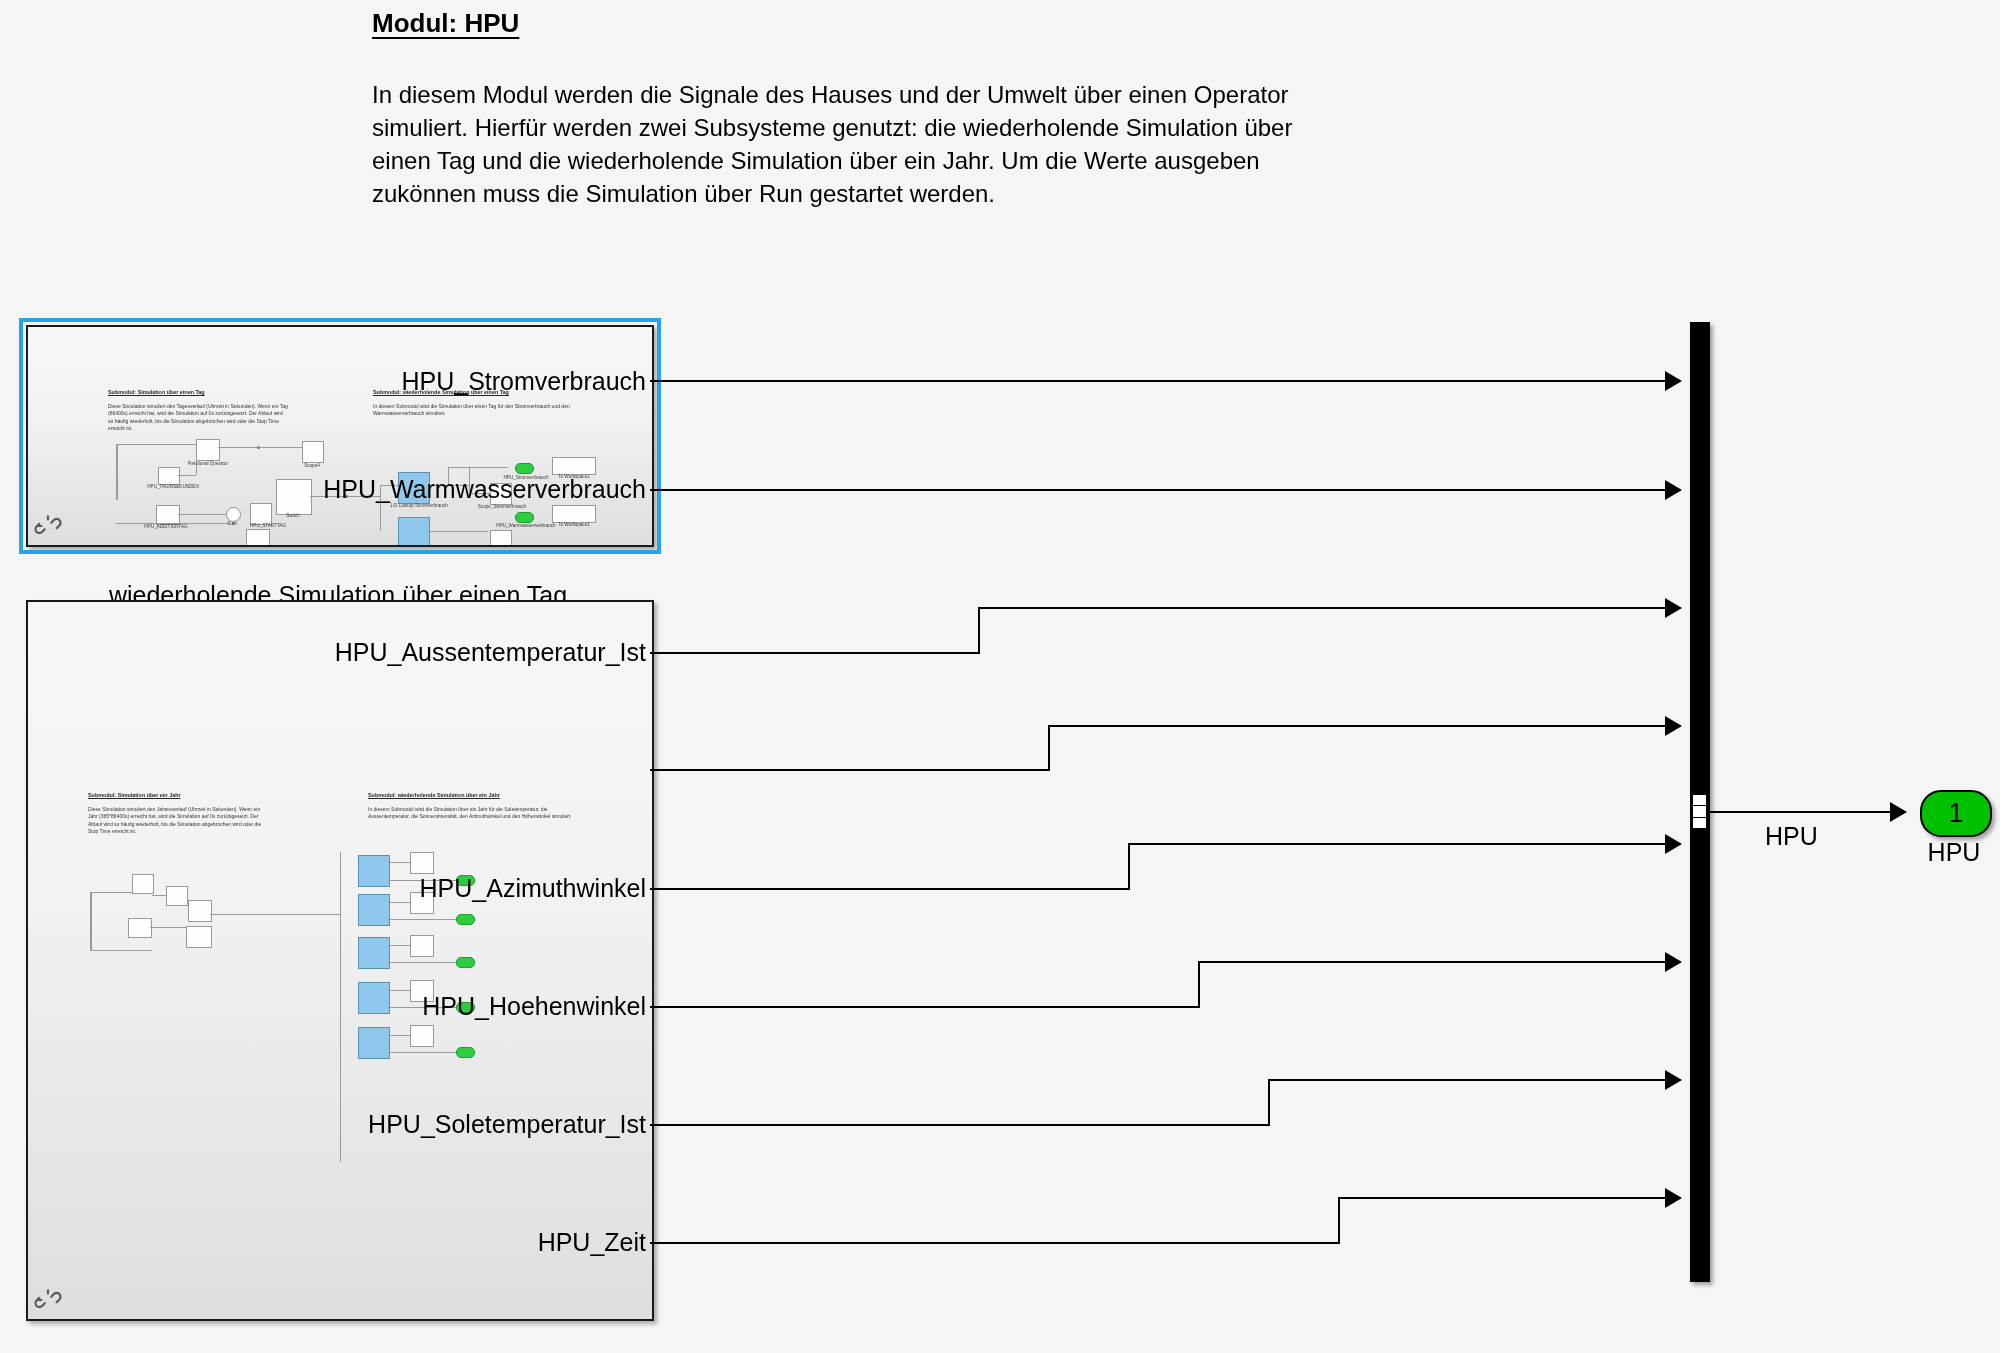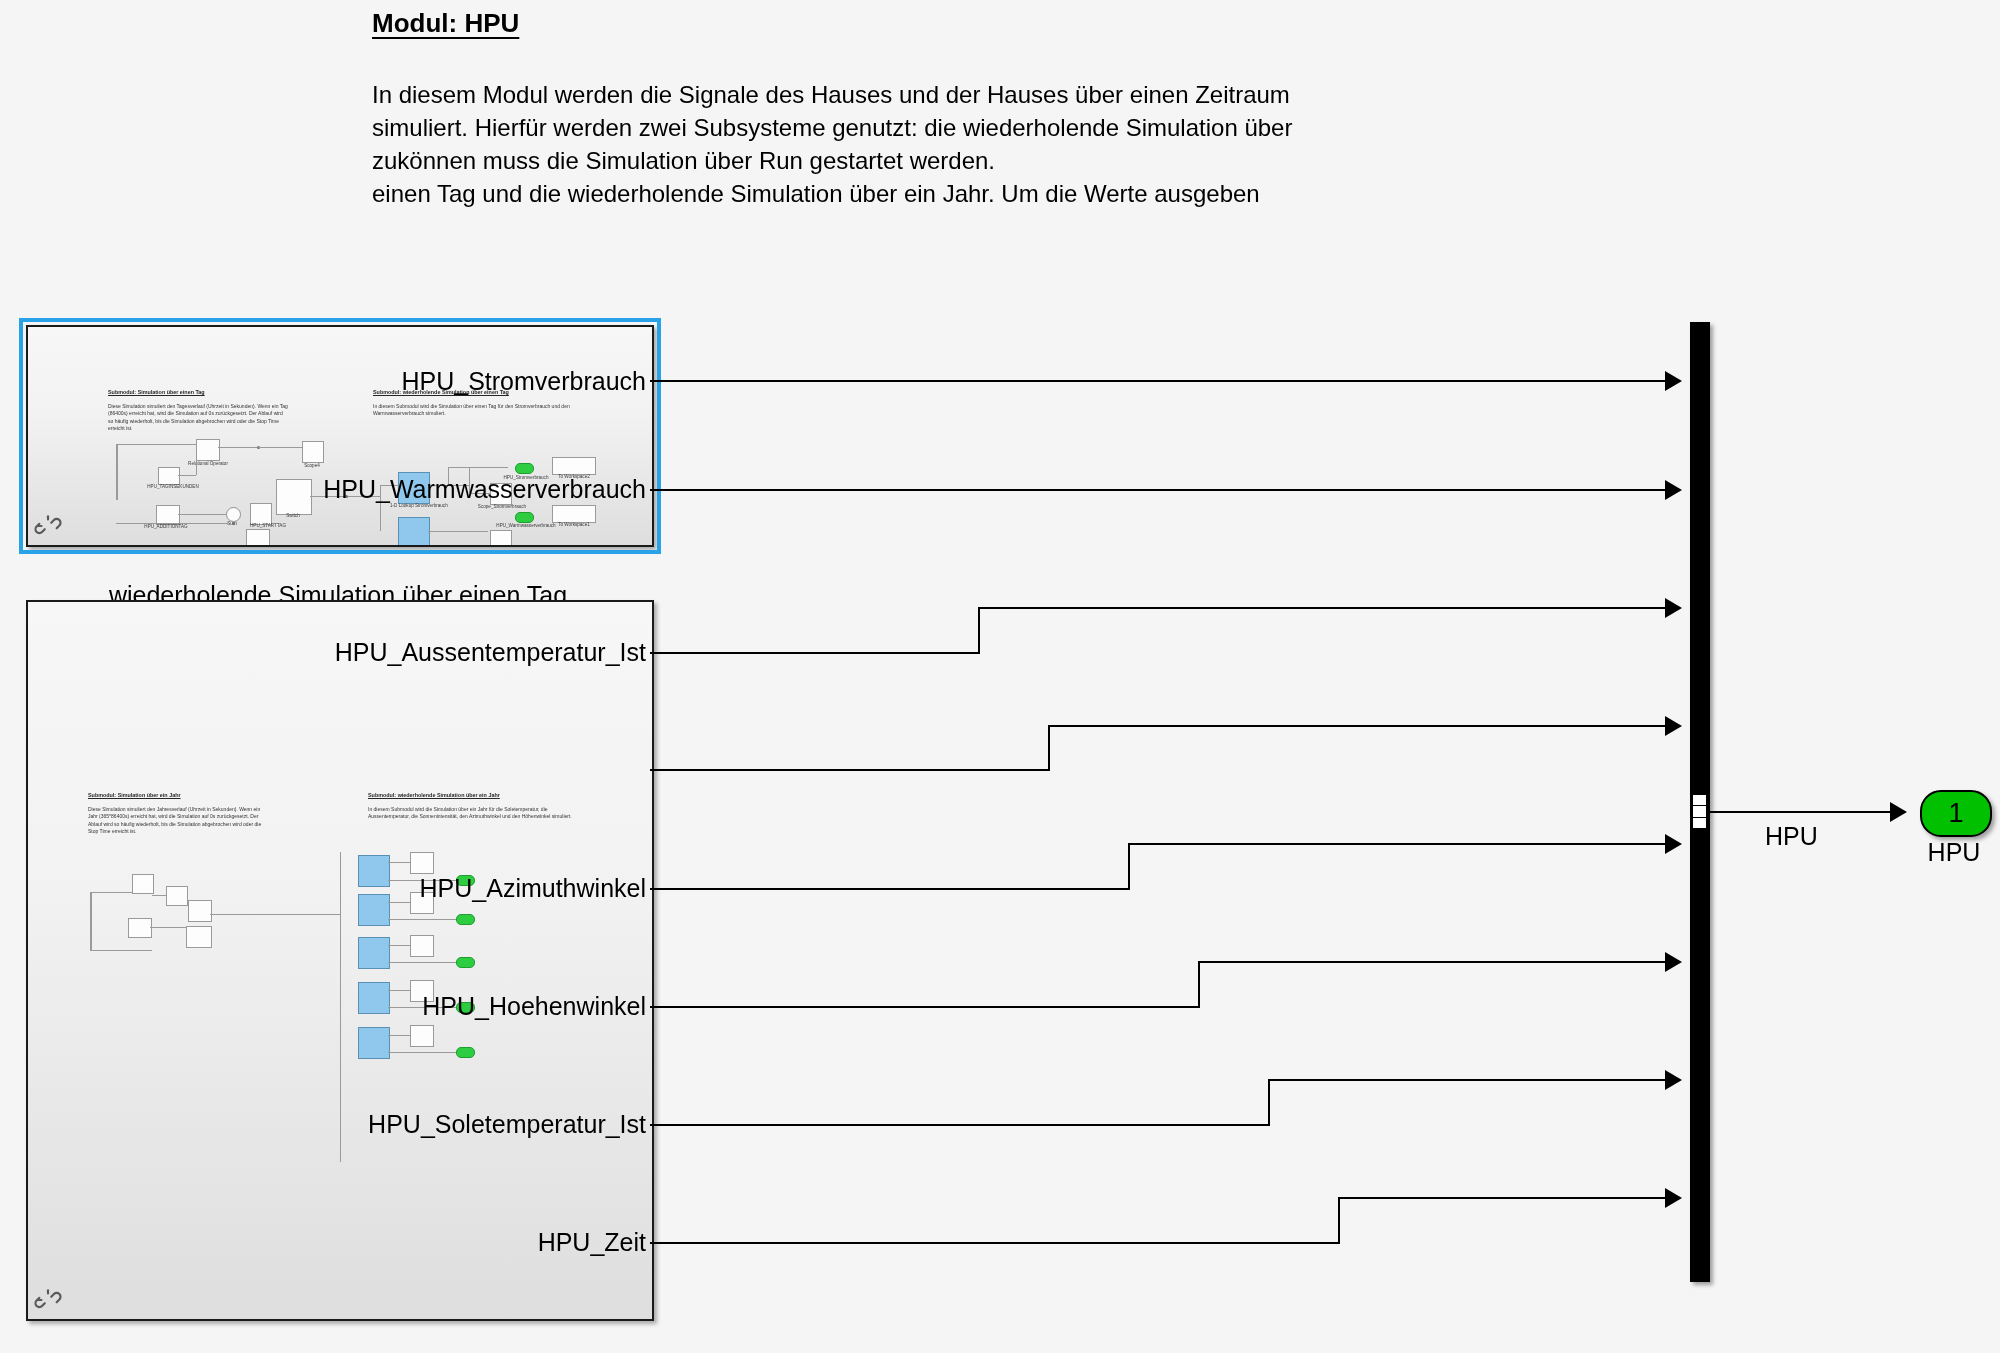--- a/index.html
+++ b/index.html
@@ -204,24 +204,24 @@
     white-space: nowrap;
   }
 </style>
 </head>
 <body>
 
 <div id="canvas">
 
   <div class="doc-title">Modul: HPU</div>
   <div class="doc-body">
-    <div>In diesem Modul werden die Signale des Hauses und der Hauses über einen Zeitraum</div>
+    <div>In diesem Modul werden die Signale des Hauses und der Umwelt über einen Operator</div>
     <div>simuliert. Hierfür werden zwei Subsysteme genutzt: die wiederholende Simulation über</div>
+    <div>einen Tag und die wiederholende Simulation über ein Jahr. Um die Werte ausgeben</div>
     <div>zukönnen muss die Simulation über Run gestartet werden.</div>
-    <div>einen Tag und die wiederholende Simulation über ein Jahr. Um die Werte ausgeben</div>
   </div>
 
   <div class="subsystem selected" style="left:26px; top:325px; width:624px; height:218px;">
     <div class="thumb">
 
       <div class="t-title" style="left:80px; top:62px;">Submodul: Simulation über einen Tag</div>
       <div class="t-para narrow" style="left:80px; top:76px;">Diese Simulation simuliert den Tagesverlauf (Uhrzeit in Sekunden). Wenn ein Tag (86400s) erreicht hat, wird die Simulation auf 0s zurückgesetzt. Der Ablauf wird so häufig wiederholt, bis die Simulation abgebrochen wird oder die Stop Time erreicht ist.</div>
 
       <div class="t-title" style="left:345px; top:62px;">Submodul: wiederholende Simulation über einen Tag</div>
       <div class="t-para" style="left:345px; top:76px;">In diesem Submodul wird die Simulation über einen Tag für den Stromverbrauch und den Warmwasserverbrauch simuliert.</div>

